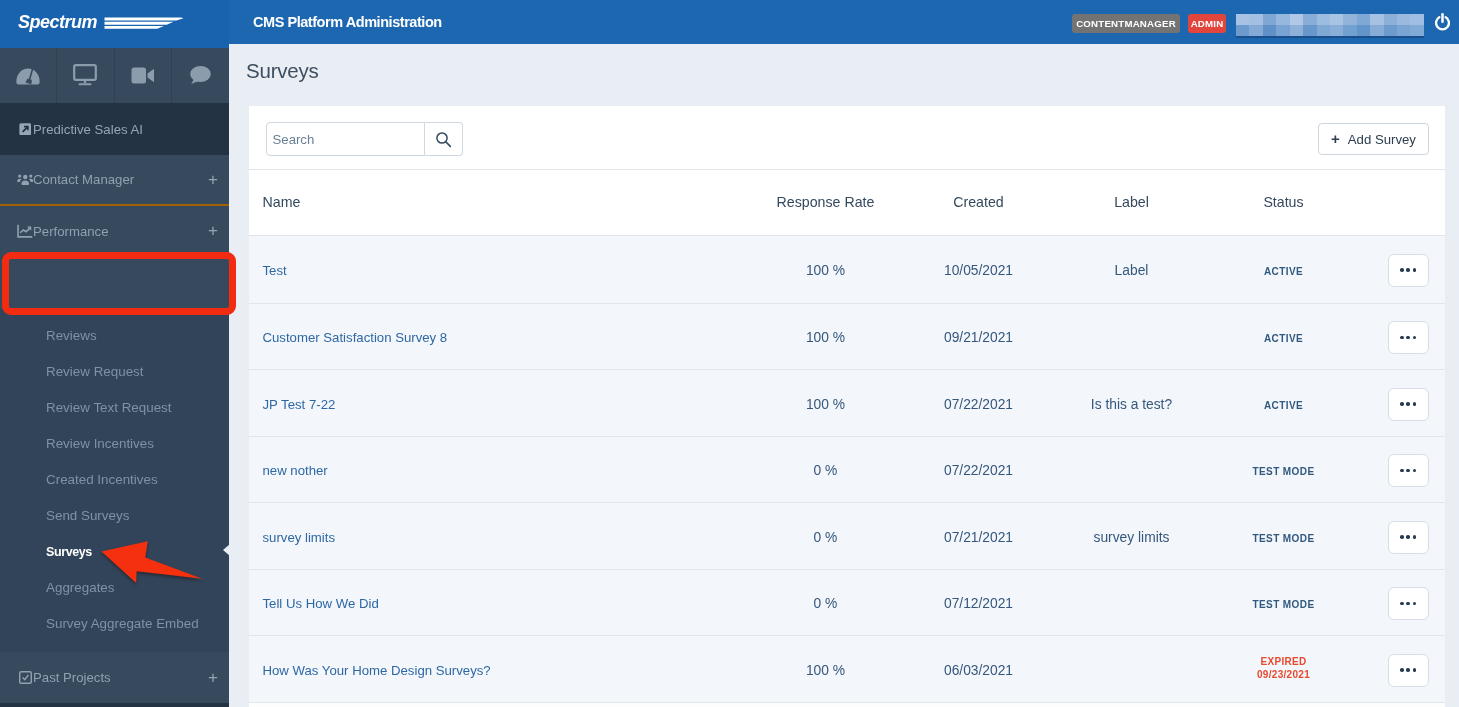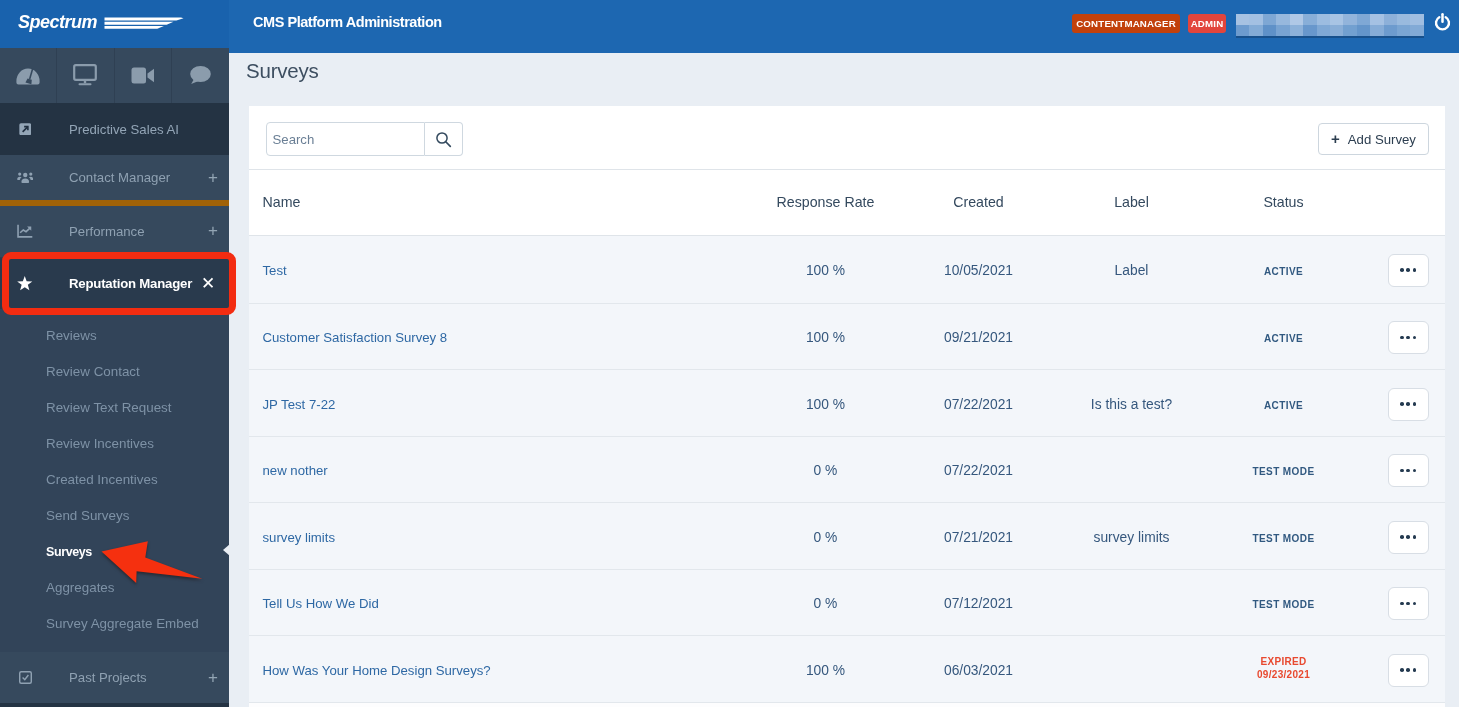--- a/index.html
+++ b/index.html
@@ -7,43 +7,43 @@
 #page { position:relative; width:1459px; height:707px; background:#e9eef4; }
 
 
 #sidebar { position:absolute; left:0; top:0; width:229px; height:707px; background:#36495d; }
 #logo { position:absolute; left:0; top:0; width:229px; height:47.5px; background:#1962ad; }
 #iconbar { position:absolute; left:0; top:47.5px; width:229px; height:55.5px; background:#36495d; display:flex; }
 #iconbar .cell { width:57.25px; height:55.5px; display:flex; align-items:center; justify-content:center; border-right:1px solid #2f4053; }
 #iconbar .cell:last-child { border-right:none; }
 .navrow { position:absolute; left:0; width:229px; display:flex; align-items:center; color:#8fa1b2; font-size:13.2px; }
 .navrow .ic { position:absolute; left:16px; width:18px; display:flex; justify-content:center; }
-.navrow .lbl { margin-left:69px; }
+.navrow .lbl { margin-left:33px; }
 .navrow .plus { position:absolute; right:11px; font-size:17px; font-weight:400; color:#93a5b4; }
 #row-psa { top:103px; height:52px; background:#243343; color:#93a5b6; }
-#row-cm  { top:155px; height:51.3px; background:#36495d; border-bottom:6px solid #a16207; }
+#row-cm  { top:155px; height:51.3px; background:#36495d; border-bottom:2px solid #a16207; }
 #row-perf{ top:206.3px; height:51.3px; background:#36495d; border-bottom:1px solid #2c3e51; }
 #row-rm  { top:257.6px; height:51.4px; background:#293a4d; color:#fff; font-weight:700; letter-spacing:-0.2px; }
 #row-rm .x { position:absolute; right:14px; font-size:17px; font-weight:400; color:#fff; }
 #submenu { position:absolute; left:0; top:309px; width:229px; height:343px; background:#324459; padding-top:8px; }
 #submenu .sub { height:36.1px; display:flex; align-items:center; padding-left:46px; color:#7e92a6; font-size:13.4px; }
 #submenu .sub.active { color:#ffffff; font-weight:700; font-size:12.5px; letter-spacing:-0.4px; }
 #row-pp { top:652px; height:51px; background:#36495d; }
 #strip-bot { position:absolute; left:0; top:703px; width:229px; height:4px; background:#243343; }
 #caret { position:absolute; left:222.5px; top:543.5px; width:0; height:0; border-top:6.5px solid transparent; border-bottom:6.5px solid transparent; border-right:7px solid #e9eef4; }
 
 
 #ann-rect { position:absolute; left:2px; top:252px; width:234px; height:63px; border:7px solid #f32c11; border-radius:9px; z-index:50; }
 #ann-arrow { position:absolute; left:95px; top:535px; z-index:50; }
 
 
-#topbar { position:absolute; left:229px; top:0; width:1230px; height:53px; background:#1d67b1; z-index:5; }
+#topbar { position:absolute; left:229px; top:0; width:1230px; height:44px; background:#1d67b1; z-index:5; }
 #topbar .title { position:absolute; left:24px; top:14px; color:#fff; font-size:14.5px; font-weight:700; letter-spacing:-0.45px; }
 .badge { position:absolute; top:14px; height:19px; border-radius:3px; color:#fff; font-weight:700; font-size:9.7px; display:flex; align-items:center; justify-content:center; letter-spacing:0.2px; }
-#badge-cm { left:843px; width:108px; background:#c2410c; }
+#badge-cm { left:843px; width:108px; background:#737373; }
 #badge-adm { left:959px; width:38px; background:#e2453c; }
 #redact { position:absolute; left:1007px; top:14px; width:188px; height:22px; display:flex; flex-wrap:wrap; overflow:hidden; }
 #redact div { width:13.43px; height:11px; }
 #redact-line { position:absolute; left:1007px; top:36px; width:188px; height:2px; background:#17508c; }
 #power { position:absolute; left:1205px; top:13px; }
 
 
 #content { position:absolute; left:229px; top:46px; width:1230px; height:661px; background:#e9eef4; }
 #content h1 { position:absolute; left:17px; top:13px; font-size:20.5px; font-weight:400; color:#3d4e60; letter-spacing:-0.2px; }
 #card { position:absolute; left:20px; top:60px; width:1196px; height:641px; background:#fff; }
@@ -311,33 +311,24 @@
         <svg width="16" height="14" viewBox="0 0 23 20">
           <polyline points="1.5,1 1.5,18.5 22,18.5" fill="none" stroke="#8fa1b2" stroke-width="2.3"></polyline>
           <polyline points="4.5,12.5 9,8.5 13,11 19,5.5" fill="none" stroke="#8fa1b2" stroke-width="2.3"></polyline>
           <polygon points="14.5,3.5 20.5,3.5 20.5,9.5" fill="#8fa1b2"></polygon>
         </svg>
       </span>
       <span class="lbl">Performance</span>
       <span class="plus">+</span>
     </div>
 
-    <div class="navrow" id="row-rm">
-      <span class="ic">
-        <svg width="15.5" height="14.6" viewBox="0 0 18 17">
-          <path d="M9 0 L11.2 6 L17.8 6.3 L12.6 10.3 L14.4 16.6 L9 13 L3.6 16.6 L5.4 10.3 L0.2 6.3 L6.8 6z" fill="#fff"></path>
-        </svg>
-      </span>
-      <span class="lbl">Reputation Manager</span>
-      <span class="x">✕</span>
-    </div>
 
     <div id="submenu">
       <div class="sub">Reviews</div>
-      <div class="sub">Review Contact</div>
+      <div class="sub">Review Request</div>
       <div class="sub">Review Text Request</div>
       <div class="sub">Review Incentives</div>
       <div class="sub">Created Incentives</div>
       <div class="sub">Send Surveys</div>
       <div class="sub active">Surveys</div>
       <div class="sub">Aggregates</div>
       <div class="sub">Survey Aggregate Embed</div>
     </div>
 
     <div class="navrow" id="row-pp">

